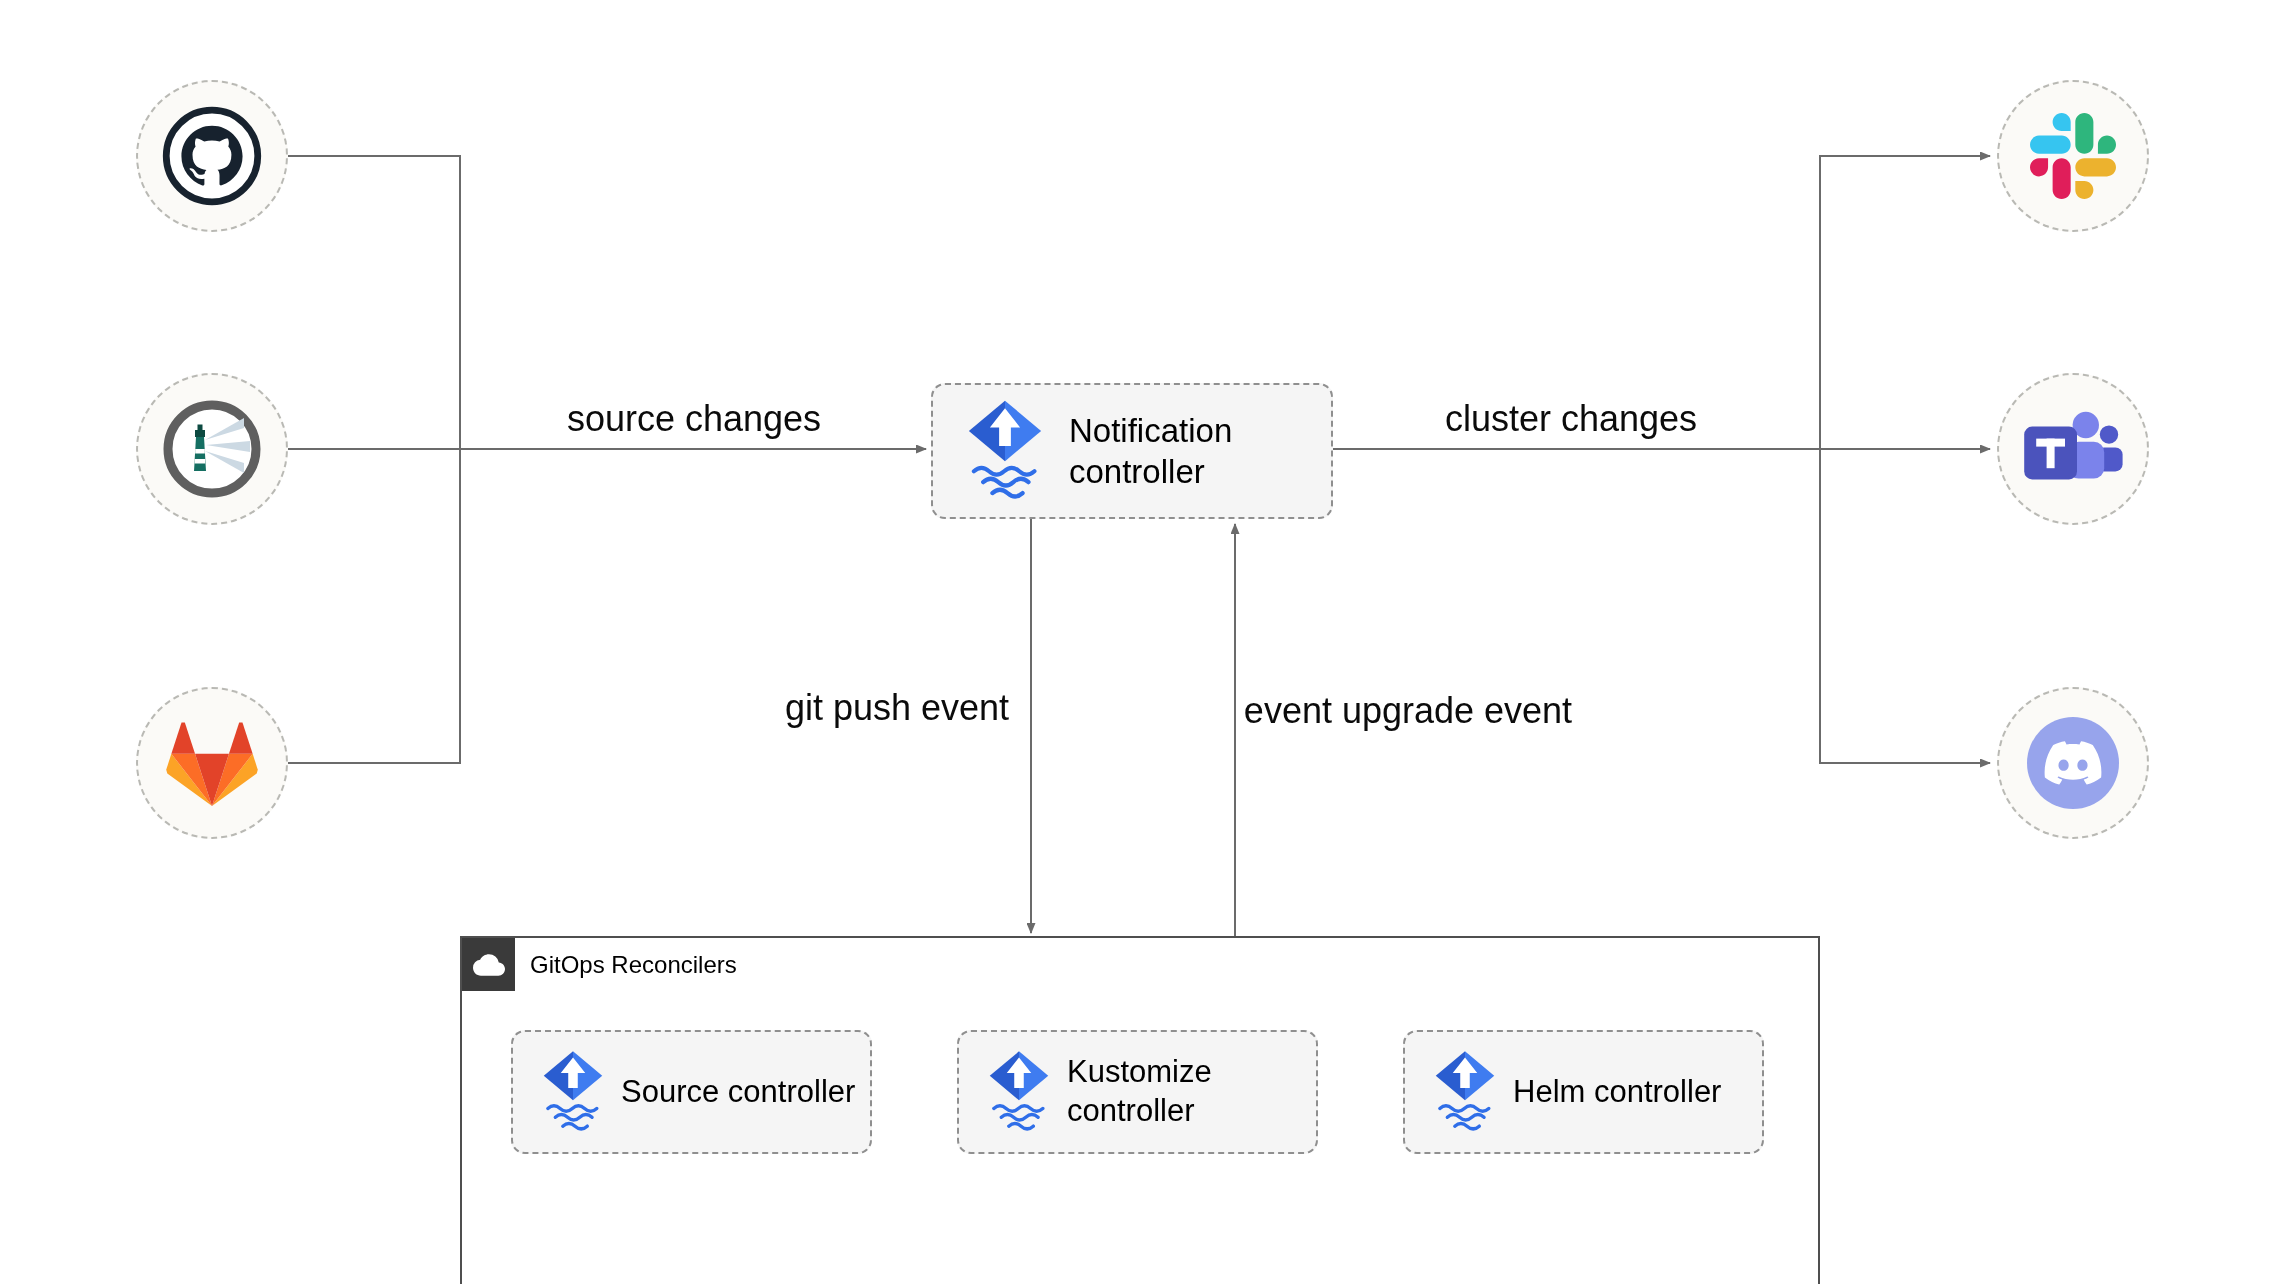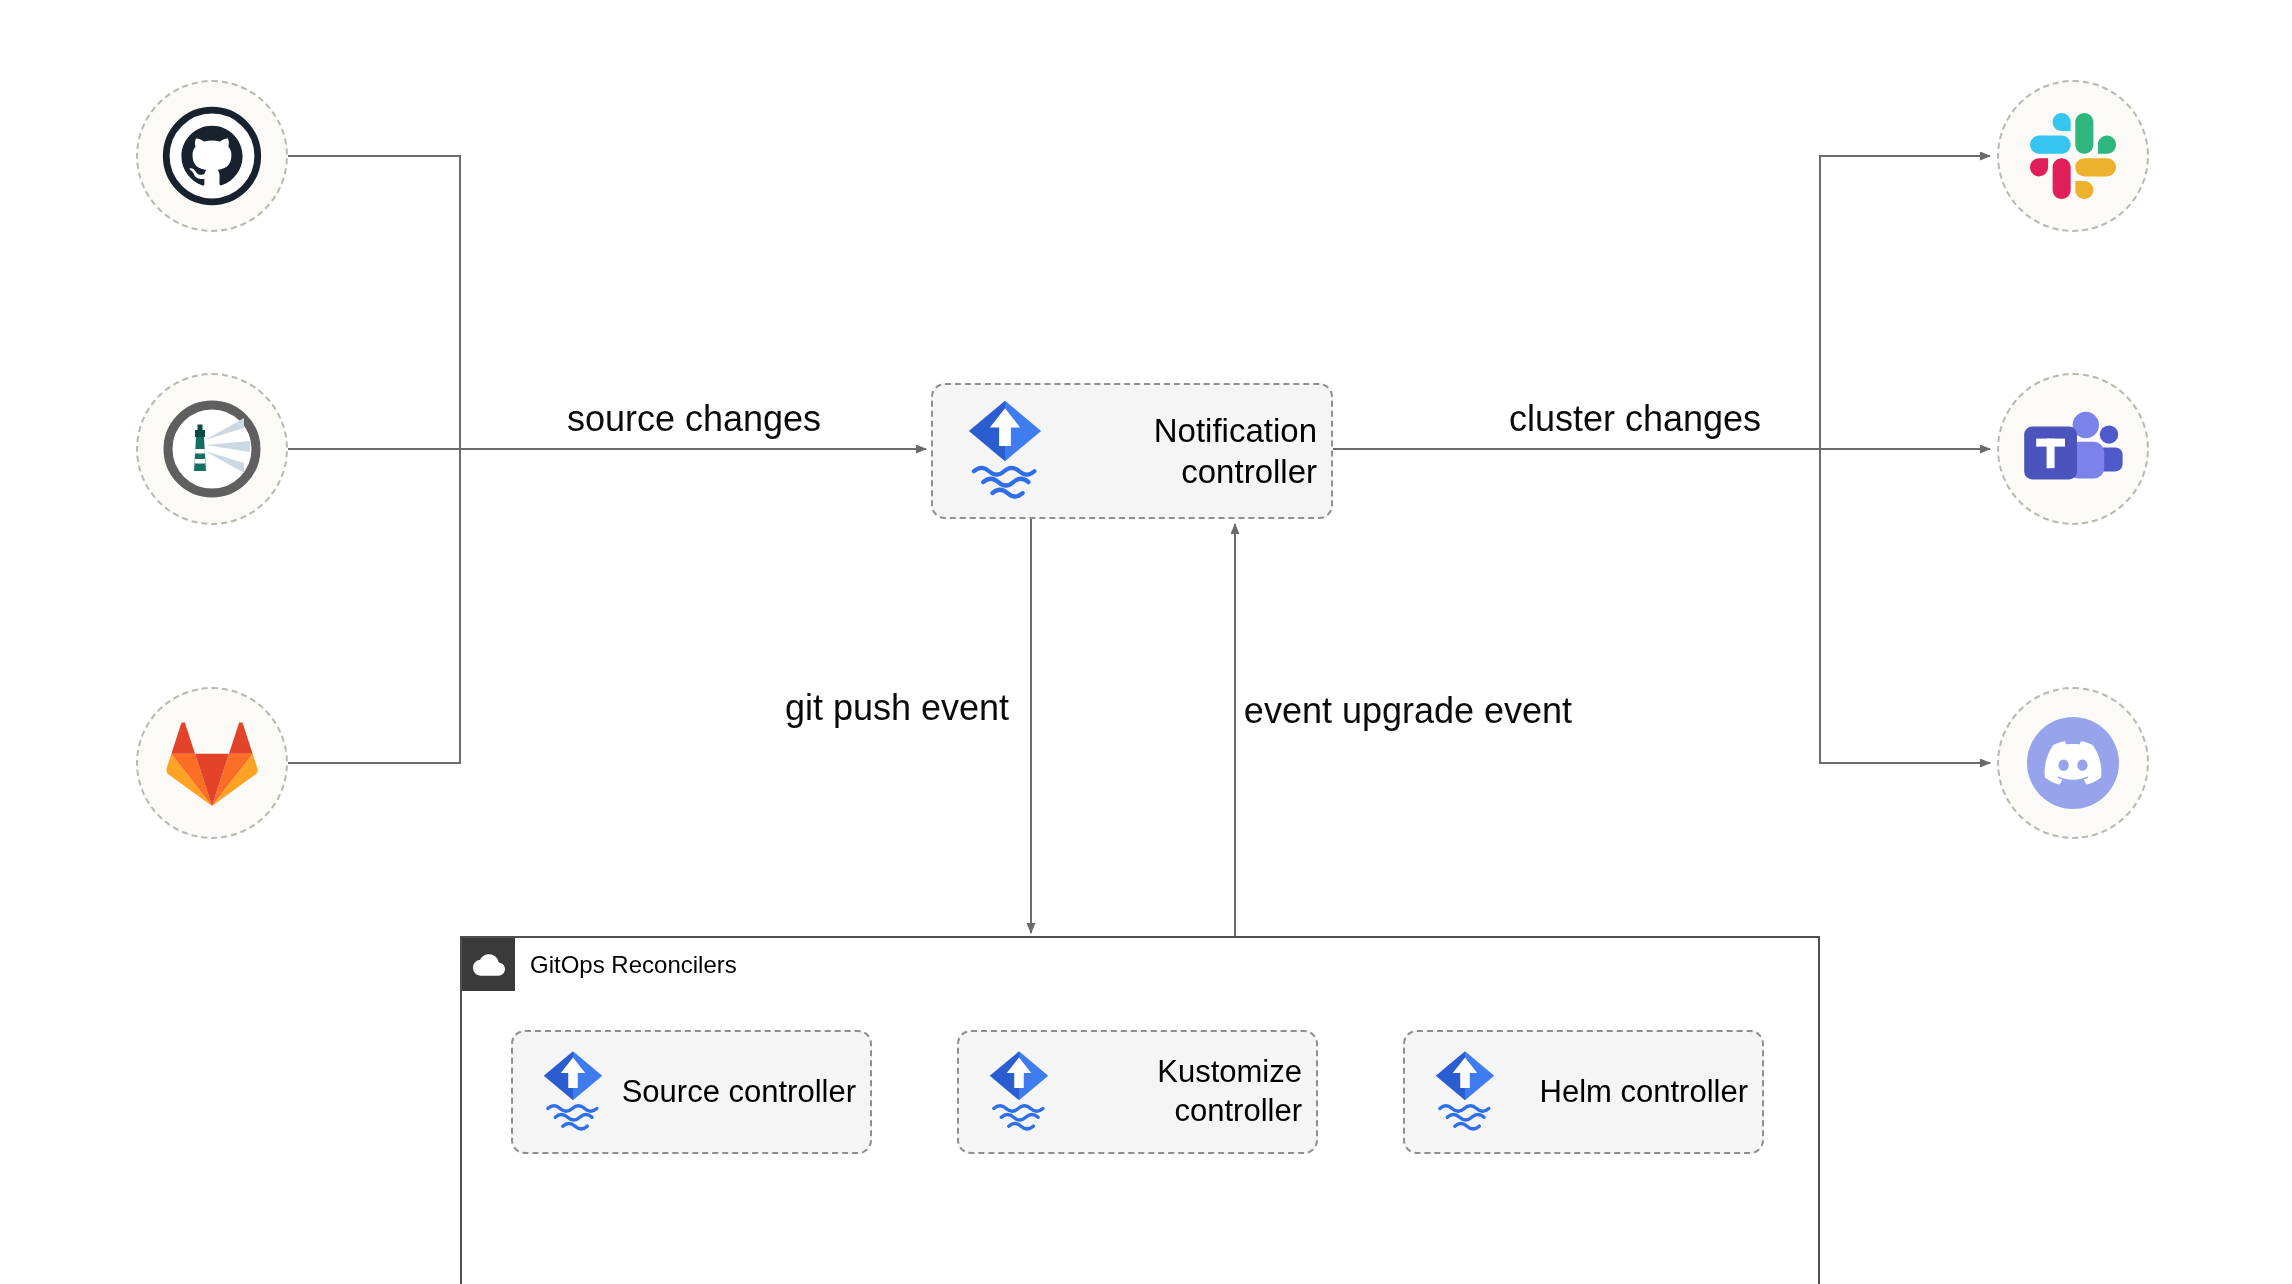--- a/index.html
+++ b/index.html
@@ -15,21 +15,21 @@
 
   .node {
     position:absolute; box-sizing:border-box;
     background:#f5f5f5; border:2px dashed #8f8f8f; border-radius:14px;
     display:flex; align-items:center;
   }
   .node.big { padding-left:30px; }
   .node.big .flux { width:84px; height:105px; margin-right:22px; }
   .node.small { padding-left:26px; }
   .node.small .flux { width:68px; height:85px; margin-right:14px; }
-  .node-label { flex:1; text-align:right; line-height:1.25; padding-right:14px; }
+  .node-label { flex:1; text-align:left; line-height:1.25; padding-right:14px; }
   .node.big .node-label { font-size:33px; }
   .node.small .node-label { font-size:31px; }
 
   .edge-label {
     position:absolute; transform:translate(-50%,-50%);
     font-size:36px; white-space:nowrap; color:#0b0b0b;
   }
 
   .group {
     position:absolute; box-sizing:border-box;
@@ -158,21 +158,21 @@
   </div>
 
   <div class="node big" style="left:931px;top:383px;width:402px;height:136px">
     <svg class="flux" viewBox="0 0 100 125">
         <use href="#flux"></use>
       </svg>
     <div class="node-label">Notification controller</div>
   </div>
 
   <div class="edge-label" style="left:694px;top:419px">source changes</div>
-  <div class="edge-label" style="left:1635px;top:419px">cluster changes</div>
+  <div class="edge-label" style="left:1571px;top:419px">cluster changes</div>
   <div class="edge-label" style="left:897px;top:708px">git push event</div>
   <div class="edge-label" style="left:1408px;top:711px">event upgrade event</div>
 
   <div class="group" style="left:460px;top:936px;width:1360px;height:359px">
     <div class="group-header">
       <div class="chip">
         <svg width="32" height="32" viewBox="0 0 24 24">
           <path fill="#ffffff" d="M19.35 10.04A7.49 7.49 0 0 0 12 4C9.11 4 6.6 5.64 5.35 8.04A5.994 5.994 0 0 0 0 14c0 3.31 2.69 6 6 6h13c2.76 0 5-2.24 5-5 0-2.64-2.05-4.78-4.65-4.96z"></path>
         </svg>
       </div>

